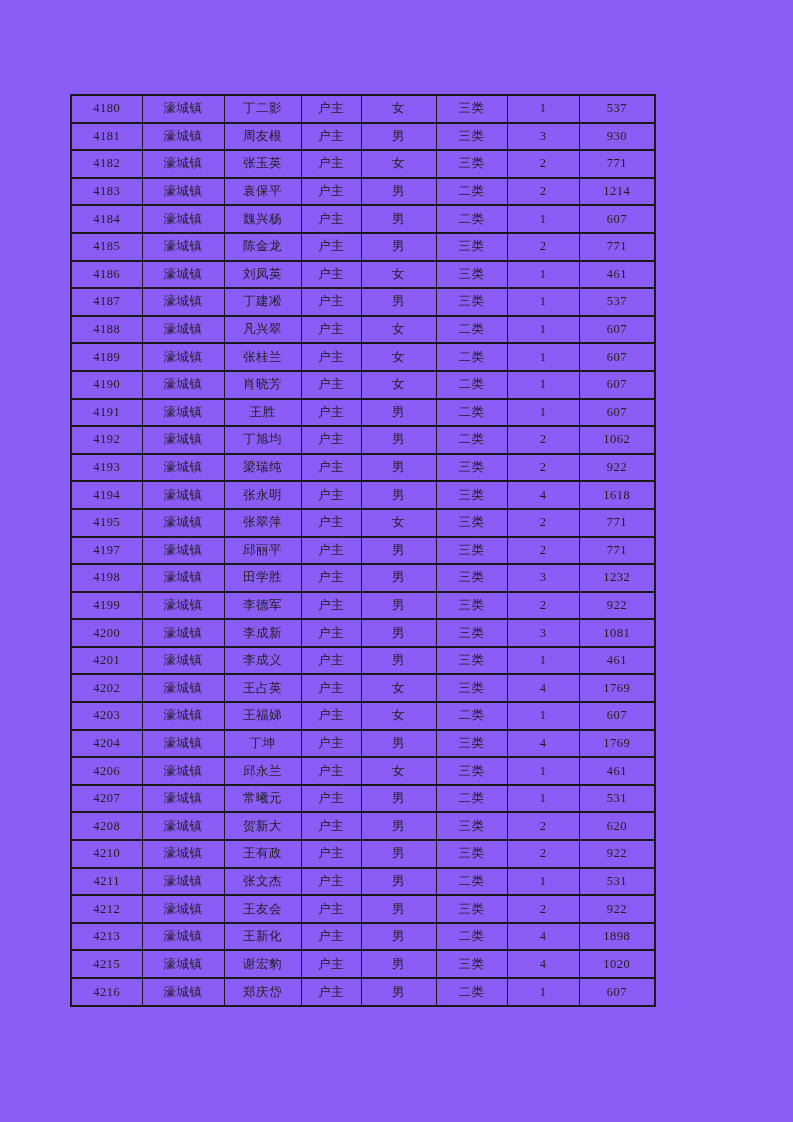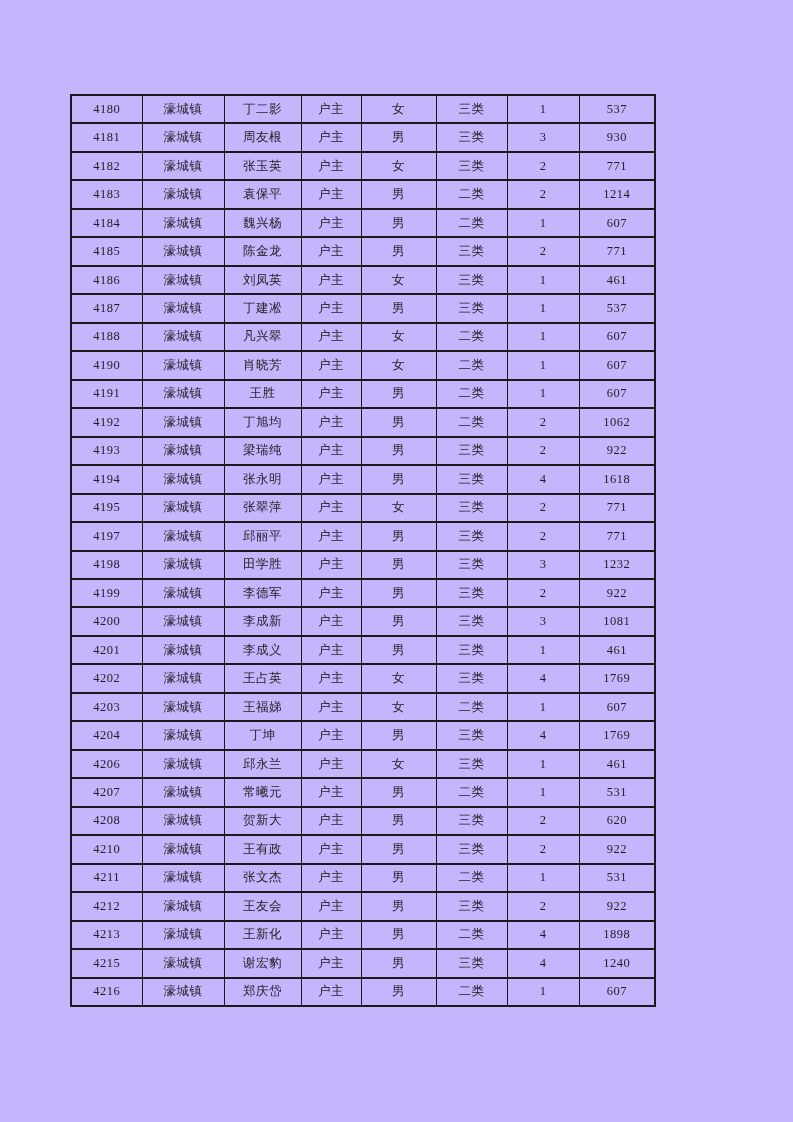--- a/index.html
+++ b/index.html
@@ -4,21 +4,21 @@
 <style>
   html, body {
     margin: 0;
     padding: 0;
     background: #ffffff;
   }
   .page {
     position: relative;
     width: 793px;
     height: 1122px;
-    background: #c4b5fd;
+    background: #8b5cf6;
     font-family: "Liberation Serif", "DejaVu Serif", serif;
     overflow: hidden;
   }
   table.data-table {
     position: absolute;
     left: 70px;
     top: 94px;
     width: 584px;
     height: 913px;
     border-collapse: collapse;
@@ -141,20 +141,30 @@
           <td>4188</td>
           <td>濠城镇</td>
           <td>凡兴翠</td>
           <td>户主</td>
           <td>女</td>
           <td>二类</td>
           <td>1</td>
           <td>607</td>
         </tr>
         <tr>
+          <td>4189</td>
+          <td>濠城镇</td>
+          <td>张桂兰</td>
+          <td>户主</td>
+          <td>女</td>
+          <td>二类</td>
+          <td>1</td>
+          <td>607</td>
+        </tr>
+        <tr>
           <td>4190</td>
           <td>濠城镇</td>
           <td>肖晓芳</td>
           <td>户主</td>
           <td>女</td>
           <td>二类</td>
           <td>1</td>
           <td>607</td>
         </tr>
         <tr>
@@ -358,21 +368,21 @@
           <td>1898</td>
         </tr>
         <tr>
           <td>4215</td>
           <td>濠城镇</td>
           <td>谢宏豹</td>
           <td>户主</td>
           <td>男</td>
           <td>三类</td>
           <td>4</td>
-          <td>1240</td>
+          <td>1020</td>
         </tr>
         <tr>
           <td>4216</td>
           <td>濠城镇</td>
           <td>郑庆岱</td>
           <td>户主</td>
           <td>男</td>
           <td>二类</td>
           <td>1</td>
           <td>607</td>

